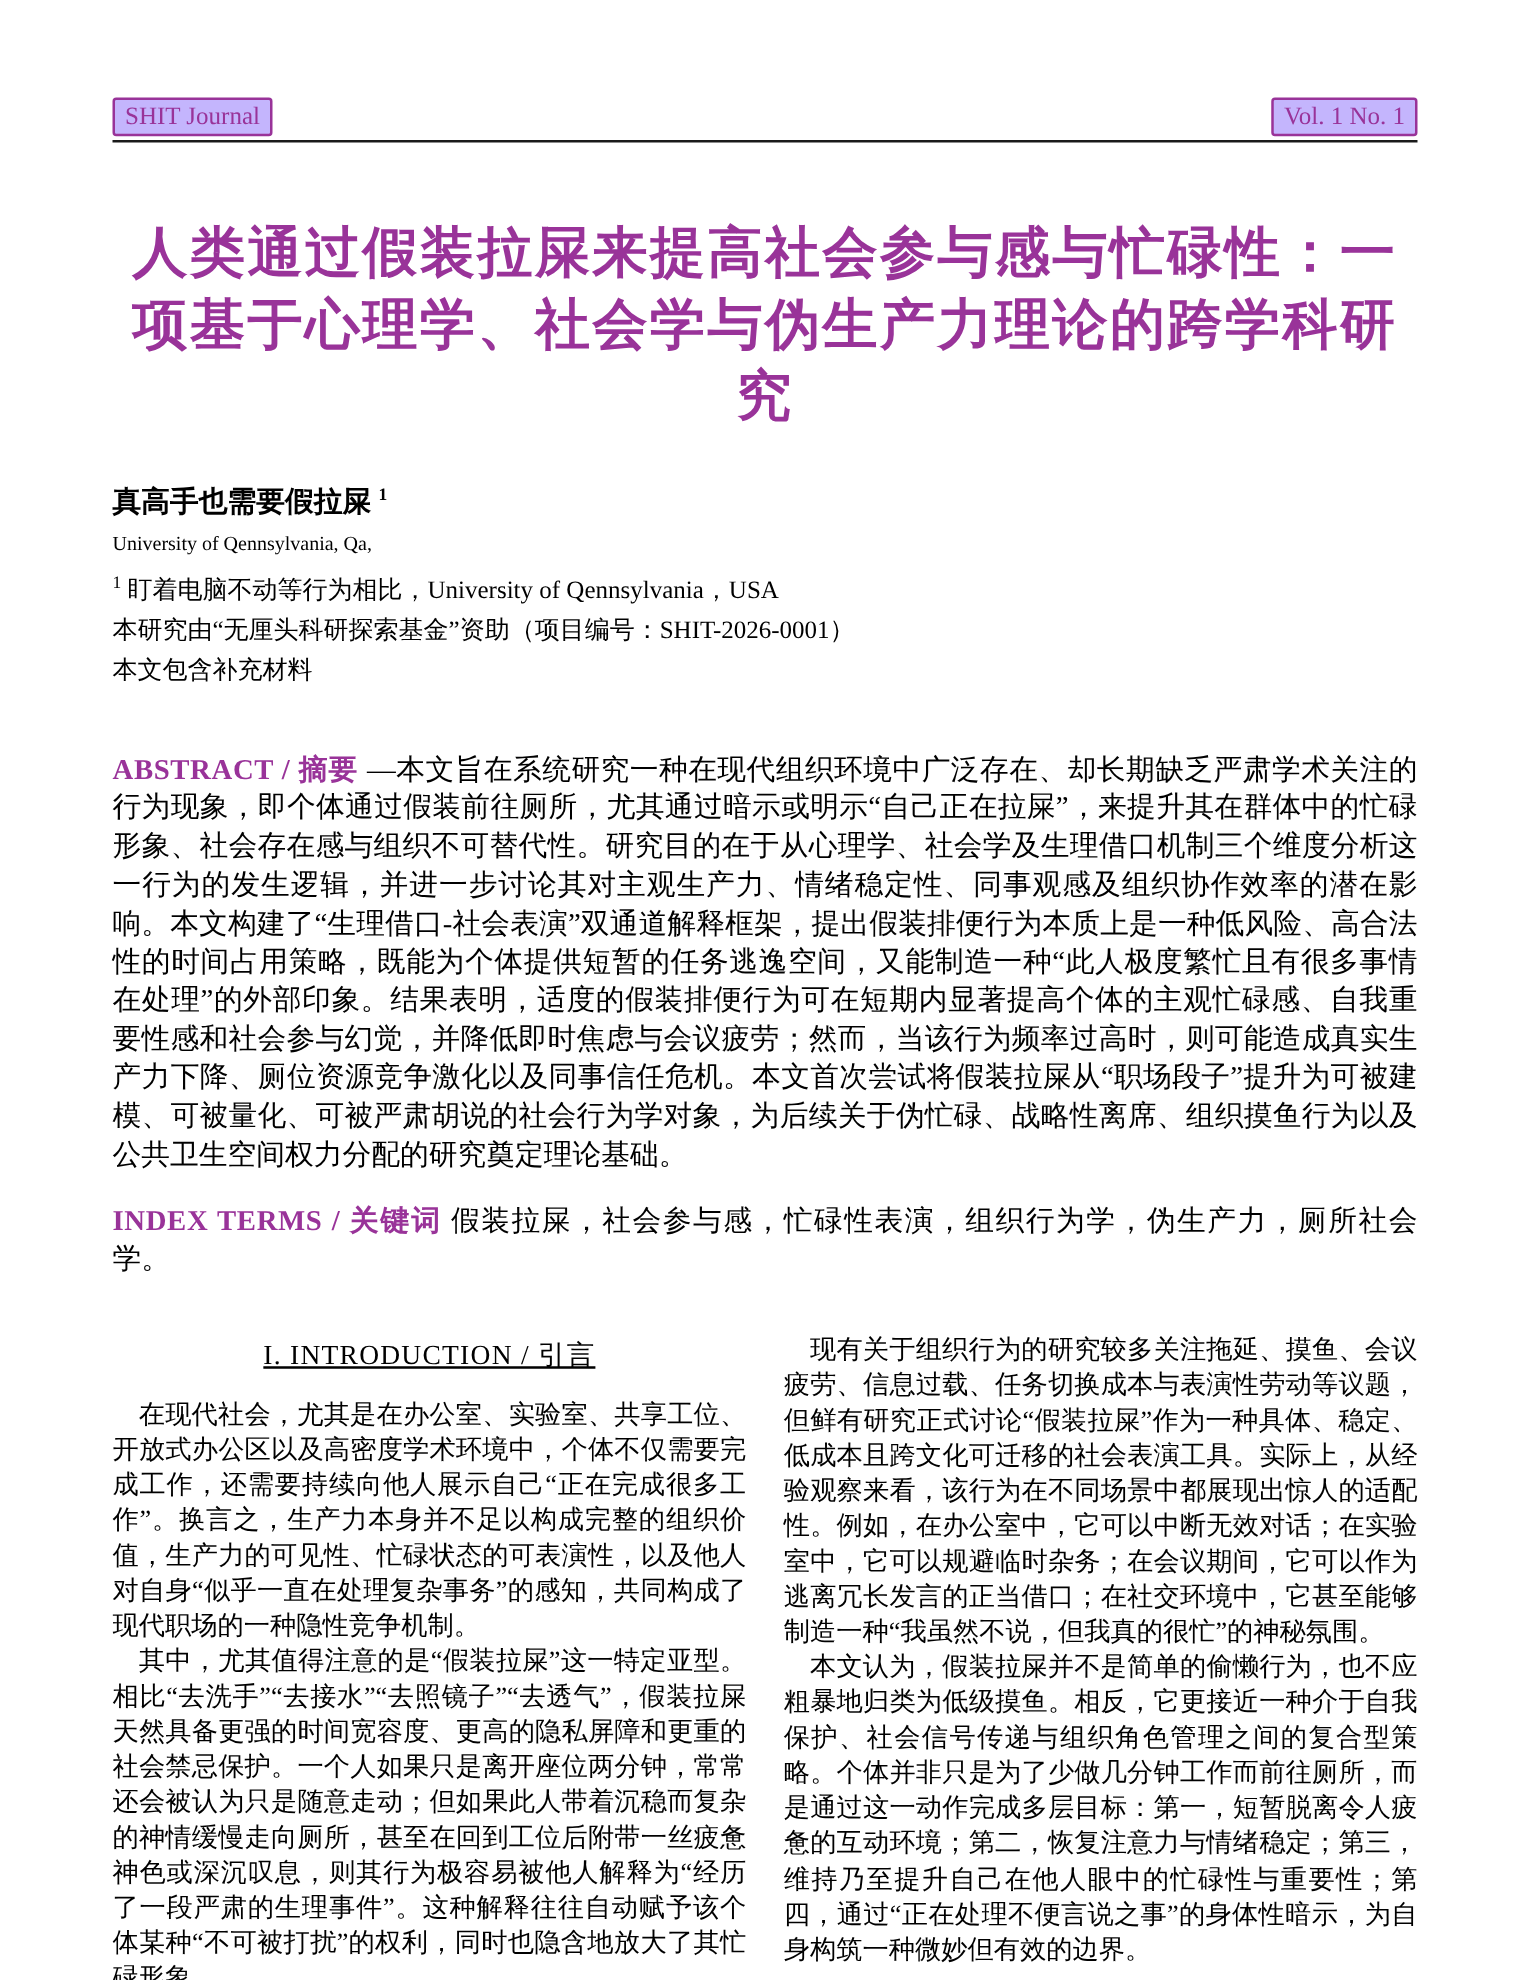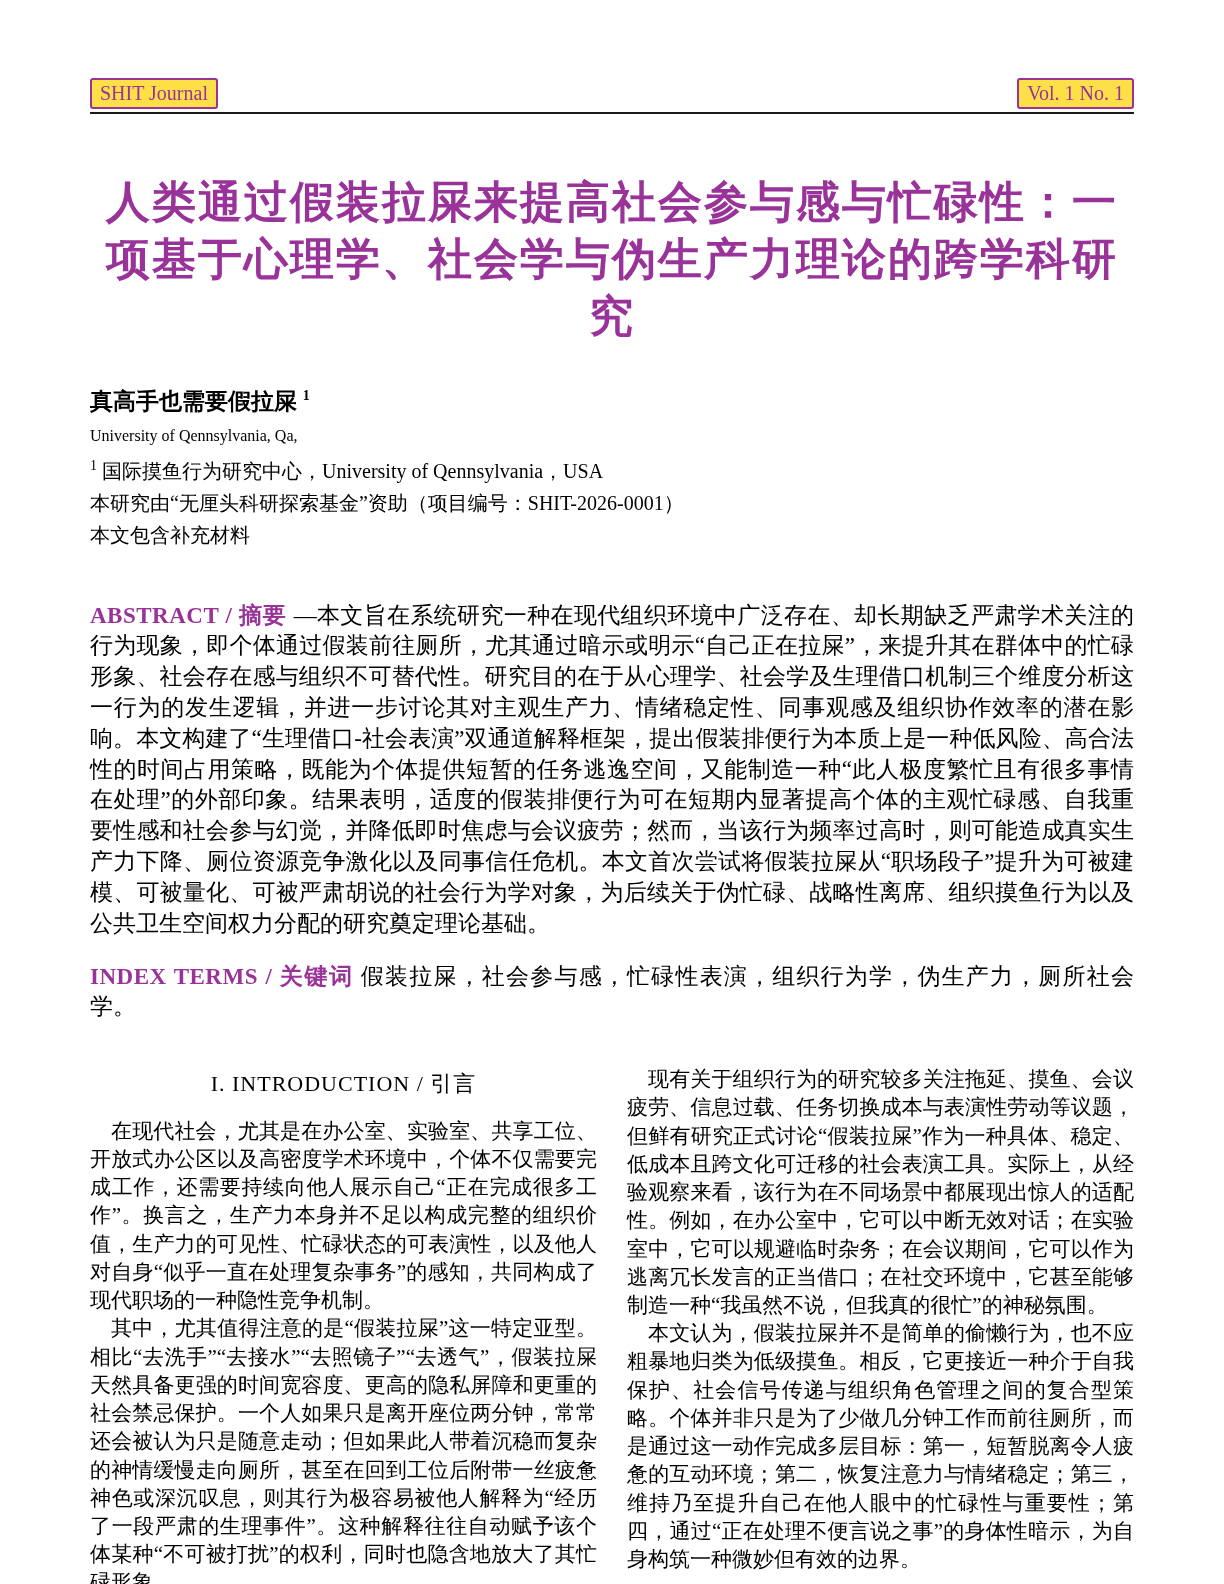--- a/index.html
+++ b/index.html
@@ -24,21 +24,21 @@
     padding-bottom: 3px;
   }
   .badge {
     display: inline-block;
     border: 2px solid #993399;
     border-radius: 3px;
     color: #993399;
     font-size: 20px;
     line-height: 1.1;
     padding: 2px 8px 3px 8px;
-    background: #fde047;
+    background: #c4b5fd;
   }
   
   .title {
     margin: 60px 0 0 0;
     text-align: center;
     color: #993399;
     font-size: 44px;
     line-height: 1.3;
     letter-spacing: 2px;
     font-weight: bold;
@@ -78,39 +78,40 @@
     font-size: 21px;
     line-height: 1.345;
     text-align: justify;
   }
   .section-heading {
     font-size: 22px;
     font-weight: normal;
     text-align: center;
     letter-spacing: 1px;
     margin: 4px 0 18px 0;
+    text-decoration: underline;
   }
   .columns p { margin: 0; text-indent: 1em; }
 </style>
 </head>
 <body>
 
 <div class="page">
 
   <div class="header-row">
     <span class="badge">SHIT Journal</span>
     <span class="badge">Vol. 1 No. 1</span>
   </div>
 
   <h1 class="title">人类通过假装拉屎来提高社会参与感与忙碌性：一项基于心理学、社会学与伪生产力理论的跨学科研究</h1>
 
   <div class="authors">
     <div class="author-name"><span>真高手也需要假拉屎</span> <sup>1</sup></div>
     <div class="author-univ">University of Qennsylvania, Qa,</div>
-    <div class="author-aff"><sup>1</sup> <span>国际摸鱼行为研究中心，University of Qennsylvania，USA</span></div>
+    <div class="author-aff"><sup>1</sup> <span>盯着电脑不动等行为相比，University of Qennsylvania，USA</span></div>
     <div class="author-funding">本研究由“无厘头科研探索基金”资助（项目编号：SHIT-2026-0001）</div>
     <div class="author-suppl">本文包含补充材料</div>
   </div>
 
   <p class="meta-block abstract"><span class="block-label">ABSTRACT / 摘要</span><span>—本文旨在系统研究一种在现代组织环境中广泛存在、却长期缺乏严肃学术关注的行为现象，即个体通过假装前往厕所，尤其通过暗示或明示“自己正在拉屎”，来提升其在群体中的忙碌形象、社会存在感与组织不可替代性。研究目的在于从心理学、社会学及生理借口机制三个维度分析这一行为的发生逻辑，并进一步讨论其对主观生产力、情绪稳定性、同事观感及组织协作效率的潜在影响。本文构建了“生理借口-社会表演”双通道解释框架，提出假装排便行为本质上是一种低风险、高合法性的时间占用策略，既能为个体提供短暂的任务逃逸空间，又能制造一种“此人极度繁忙且有很多事情在处理”的外部印象。结果表明，适度的假装排便行为可在短期内显著提高个体的主观忙碌感、自我重要性感和社会参与幻觉，并降低即时焦虑与会议疲劳；然而，当该行为频率过高时，则可能造成真实生产力下降、厕位资源竞争激化以及同事信任危机。本文首次尝试将假装拉屎从“职场段子”提升为可被建模、可被量化、可被严肃胡说的社会行为学对象，为后续关于伪忙碌、战略性离席、组织摸鱼行为以及公共卫生空间权力分配的研究奠定理论基础。</span></p>
 
   <p class="meta-block index-terms"><span class="block-label">INDEX TERMS / 关键词</span><span>假装拉屎，社会参与感，忙碌性表演，组织行为学，伪生产力，厕所社会学。</span></p>
 
 
   <section class="columns">

